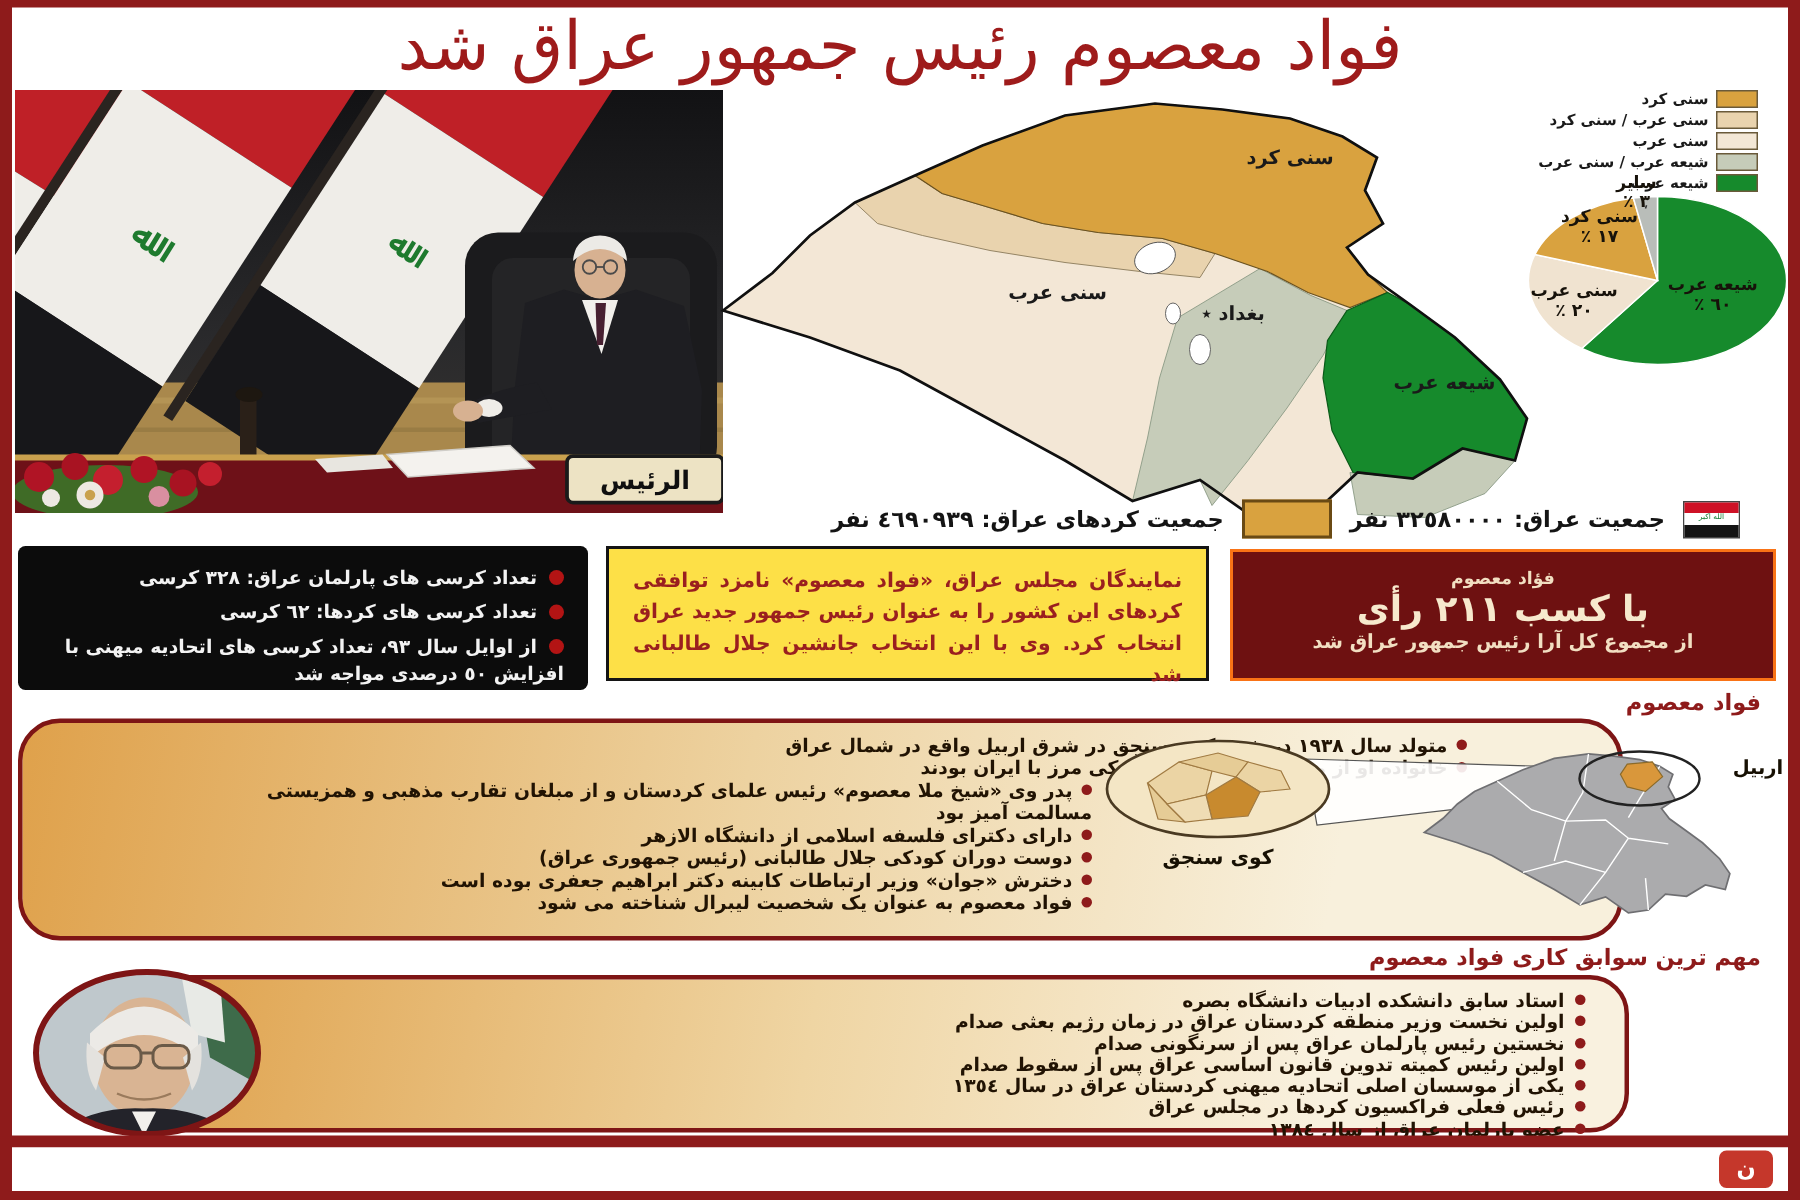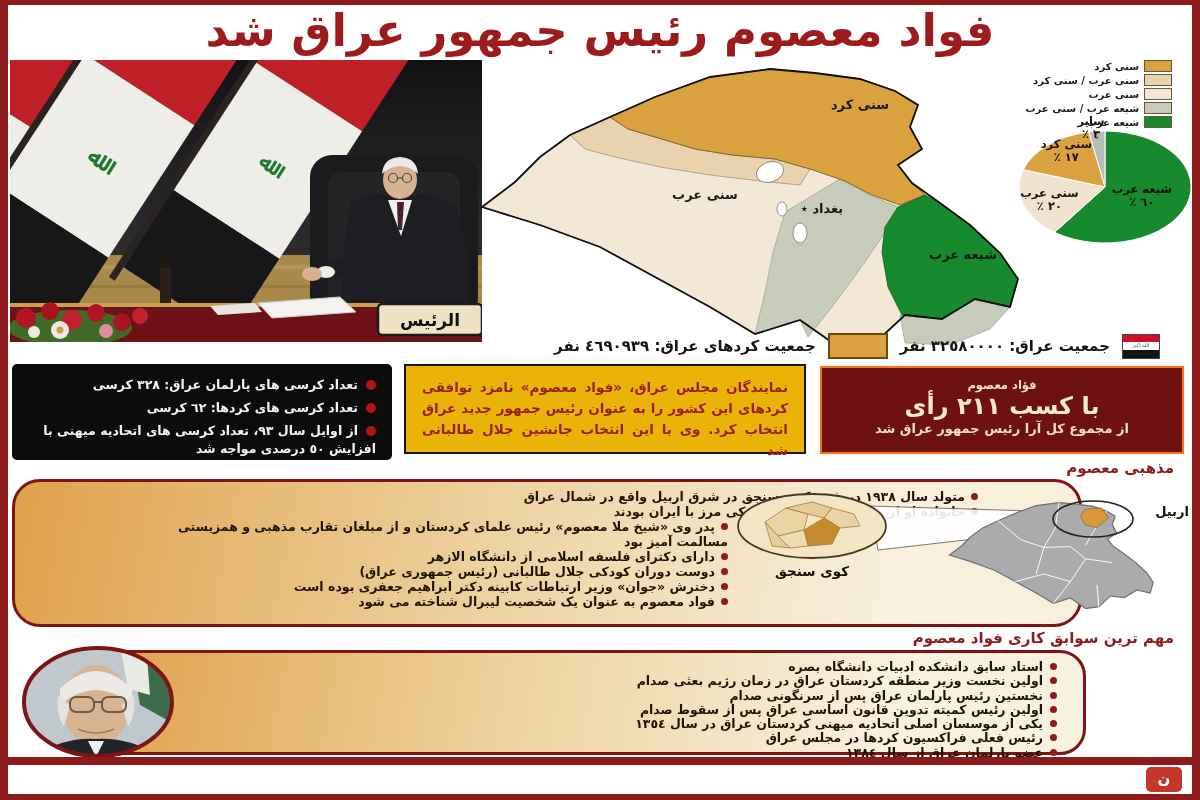--- a/index.html
+++ b/index.html
@@ -6,21 +6,21 @@
   .page{position:relative;width:1200px;height:800px;overflow:hidden;background:#ffffff;
         font-family:"DejaVu Sans",sans-serif;direction:rtl;}
   
   .frame{position:absolute;background:#8E1B1B;z-index:40;}
   .frame.top{left:0;top:0;width:1200px;height:5px;}
   .frame.left{left:0;top:0;width:8px;height:800px;}
   .frame.right{right:0;top:0;width:8px;height:800px;}
   .frame.bottom{left:0;bottom:0;width:1200px;height:6px;}
   
   .title{position:absolute;left:10px;right:10px;top:4px;height:54px;line-height:54px;
-         text-align:center;font-size:45px;font-weight:700;color:#9E1B1B;white-space:nowrap;}
+         text-align:center;font-size:45px;font-weight:400;color:#9E1B1B;white-space:nowrap;}
   
   .photo{position:absolute;left:10px;top:60px;width:472px;height:282px;z-index:1;}
   
   .bigmap{position:absolute;left:470px;top:57px;width:560px;height:292px;z-index:2;pointer-events:none;}
   svg text{font-family:"DejaVu Sans",sans-serif;}
   .maplabel{font-size:13px;font-weight:bold;fill:#1a1a1a;direction:rtl;}
   
   .legend{position:absolute;right:28px;top:60px;z-index:5;}
   .legend .row{display:flex;align-items:center;justify-content:flex-start;margin-bottom:2px;direction:rtl;}
   .legend .sw{width:26px;height:10px;border:1px solid #6a5a3a;margin-left:5px;flex:0 0 auto;}
@@ -39,21 +39,21 @@
   .flagicon .w{flex:1;background:#fff;color:#0f7a2e;font-size:5px;line-height:7px;text-align:center;overflow:hidden;}
   .flagicon .b{flex:1;background:#141414;}
   .kswatch{width:56px;height:22px;border:2px solid #6a4a14;flex:0 0 auto;}
   
   .blackbox{position:absolute;left:12px;top:364px;width:380px;height:96px;background:#0c0c0c;
             border-radius:5px;padding:12px 16px 0 10px;box-sizing:border-box;z-index:7;}
   .blackbox ul{margin:0;padding:0;list-style:none;}
   .blackbox li{font-size:12.5px;font-weight:bold;color:#f3f3f3;line-height:1.45;margin-bottom:5px;text-align:right;}
   .blackbox li::before{content:'';display:inline-block;width:10px;height:10px;border-radius:50%;
             background:#B31414;margin-left:8px;vertical-align:-1px;}
-  .whitebox{position:absolute;left:404px;top:364px;width:402px;height:90px;background:#eab308;
+  .whitebox{position:absolute;left:404px;top:364px;width:402px;height:90px;background:#fde047;
             border:2px solid #141414;box-sizing:border-box;padding:11px 16px;z-index:7;}
   .whitebox p{margin:0;font-size:13.5px;font-weight:bold;color:#9A1F1F;line-height:1.55;text-align:justify;}
   .redbox{position:absolute;left:820px;top:366px;width:364px;height:88px;background:#6E1111;
           border:2px solid #f97316;box-sizing:border-box;text-align:center;z-index:7;}
   .redbox .l1{margin-top:10px;font-size:11.5px;font-weight:bold;color:#F2DFC2;}
   .redbox .l2{font-size:24px;font-weight:900;color:#F7E9CD;line-height:1.2;}
   .redbox .l3{font-size:13px;font-weight:bold;color:#F2DFC2;}
   
   .sechdr{position:absolute;right:26px;font-size:15px;font-weight:900;color:#8E1B1B;z-index:8;}
   .sec1{top:459px;} .sec2{top:629px;}
@@ -262,21 +262,21 @@
   <div class="whitebox">
     <p>نمایندگان مجلس عراق، «فواد معصوم» نامزد توافقی کردهای این کشور را به عنوان رئیس جمهور جدید عراق انتخاب کرد.  وی با این انتخاب جانشین جلال طالبانی شد</p>
   </div>
 
   <div class="redbox">
     <div class="l1">فؤاد معصوم</div>
     <div class="l2">با کسب ٢١١ رأی</div>
     <div class="l3">از مجموع کل آرا رئیس جمهور عراق شد</div>
   </div>
 
-  <div class="sechdr sec1">مذهبی معصوم</div>
+  <div class="sechdr sec1">فواد معصوم</div>
 
   <div class="biobox">
     <ul id="bio-list">
 
     <li>متولد سال ١٩٣٨ در شهر کوی سنجق در شرق اربیل واقع در شمال عراق</li>
         <li>خانواده او از منطقه اورامان در نزدیکی مرز با ایران بودند</li>
         <li class="indent">پدر وی «شیخ ملا معصوم» رئیس علمای کردستان و از مبلغان تقارب مذهبی و همزیستی مسالمت آمیز بود</li>
         <li class="indent">دارای دکترای فلسفه اسلامی از دانشگاه الازهر</li>
         <li class="indent">دوست دوران کودکی جلال طالبانی (رئیس جمهوری عراق)</li>
         <li class="indent">دخترش «جوان» وزیر ارتباطات کابینه دکتر ابراهیم جعفری بوده است</li>

